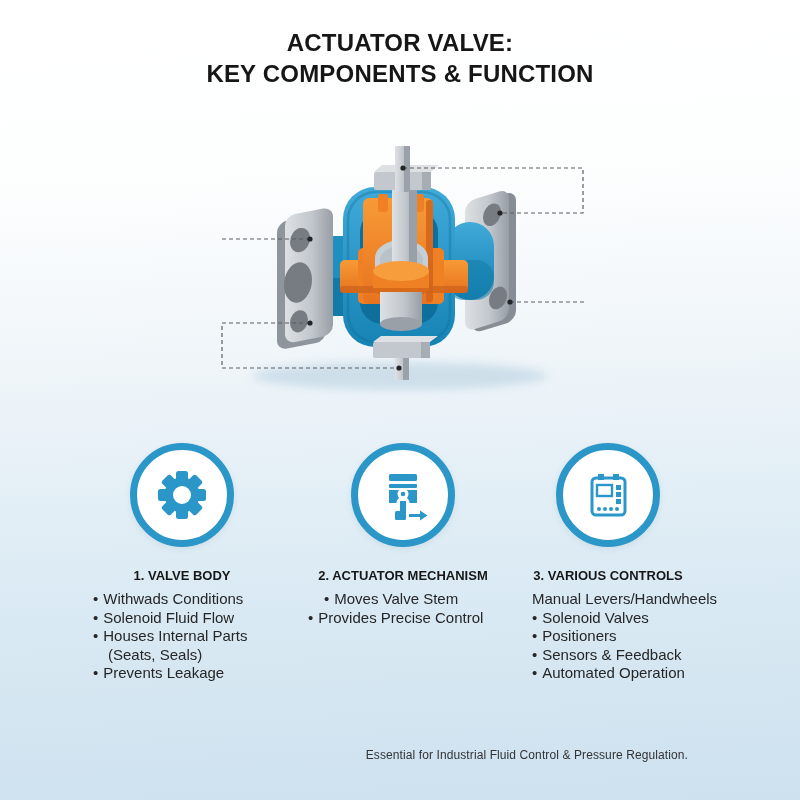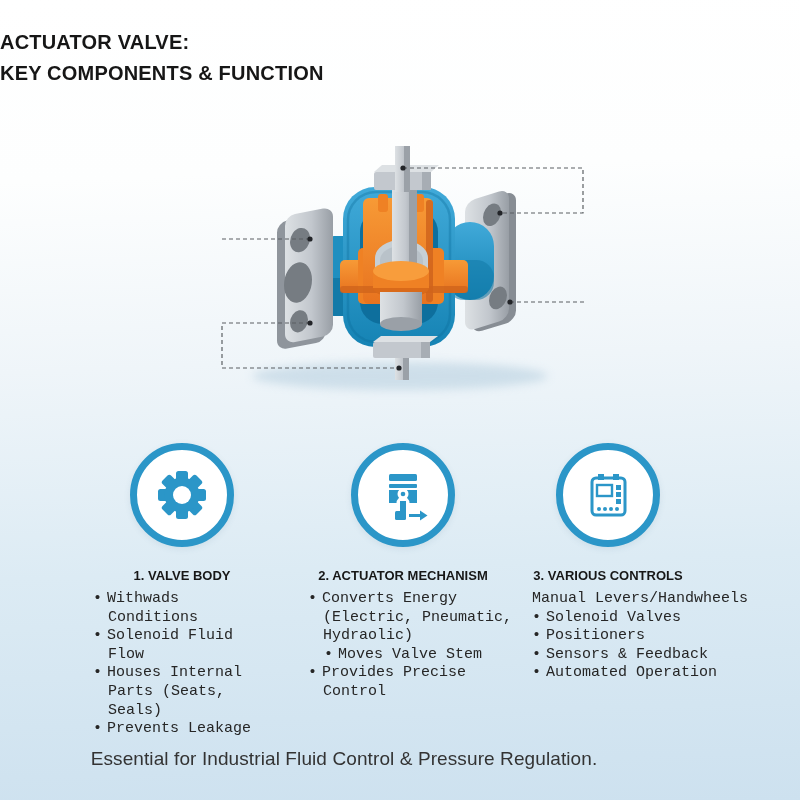--- a/index.html
+++ b/index.html
@@ -7,22 +7,22 @@
     position:relative;
     width:800px;height:800px;
     overflow:hidden;
     background:linear-gradient(178deg,#ffffff 0%,#fdfefe 22%,#eff5f9 45%,#dcebf4 70%,#cde1ef 100%);
     font-family:"Liberation Sans", sans-serif;
     color:#1c1c1e;
   }
   
   .title{
     padding-top:27px;
-    text-align:left;
-    font-size:20px;
+    text-align:center;
+    font-size:24px;
     font-weight:700;
     line-height:31px;
     color:#161616;
     letter-spacing:.2px;
   }
   
   .valve-wrap{position:absolute;left:190px;top:120px;width:420px;height:280px;}
   
   .col{position:absolute;top:443px;}
   .col1{left:66px;width:232px;}
@@ -39,35 +39,35 @@
   }
   .col h3{
     margin:21px 0 7px;
     font-size:13px;
     font-weight:700;
     text-align:center;
     color:#171717;
     white-space:nowrap;
   }
   .list{font-size:15px;line-height:18.6px;color:#262626;}
-  .li{padding-left:15px;text-indent:-15px;font-family:Liberation Mono, monospace;}
+  .li{padding-left:15px;text-indent:-15px;}
   .li .blt{margin-right:5px;}
   .col1 .list{margin-left:27px;}
   .col1 .li{max-width:168px;}
   .col2 .list{margin-left:20px;}
   .col2 .li{max-width:202px;}
   .col2 .li.lvl2{margin-left:16px;}
   .col3 .list{margin-left:30px;}
   .col3 .li{margin-left:10px;white-space:nowrap;}
   .intro{margin-left:0;white-space:nowrap;}
   
   .footer{
     position:absolute;left:0;top:748px;width:688px;
-    text-align:center;
-    font-size:19px;color:#333;
+    text-align:right;
+    font-size:12px;color:#333;
     letter-spacing:.1px;
   }
 </style>
 </head>
 <body>
 
 <div class="canvas">
 
   <div class="title">
     <div>ACTUATOR VALVE:</div>
@@ -226,21 +226,20 @@
         <circle cx="28" cy="27" r="5.5" fill="#ffffff"></circle>
         <circle cx="28" cy="27" r="2.3" fill="#2b96c8"></circle>
         <g stroke="#2b96c8" stroke-width="3" fill="#2b96c8">
           <line x1="34" y1="48.5" x2="46" y2="48.5"></line>
           <polygon points="45,43.5 52.5,48.5 45,53.5" stroke="none"></polygon>
         </g>
       </svg>
     </div>
     <h3>2. ACTUATOR MECHANISM</h3>
     <div class="list">
-      <div class="li"><span class="blt">•</span><span>Converts Energy (Electric, Pneumatic, Hydraolic)</span></div>
       <div class="li lvl2"><span class="blt">•</span><span>Moves Valve Stem</span></div>
       <div class="li"><span class="blt">•</span><span>Provides Precise Control</span></div>
     </div>
   </div>
 
   <div class="col col3">
     <div class="badge">
       <svg width="56" height="56" viewBox="0 0 56 56">
         <rect x="18" y="7" width="6" height="6" fill="#2b96c8"></rect>
         <rect x="33" y="7" width="6" height="6" fill="#2b96c8"></rect>

